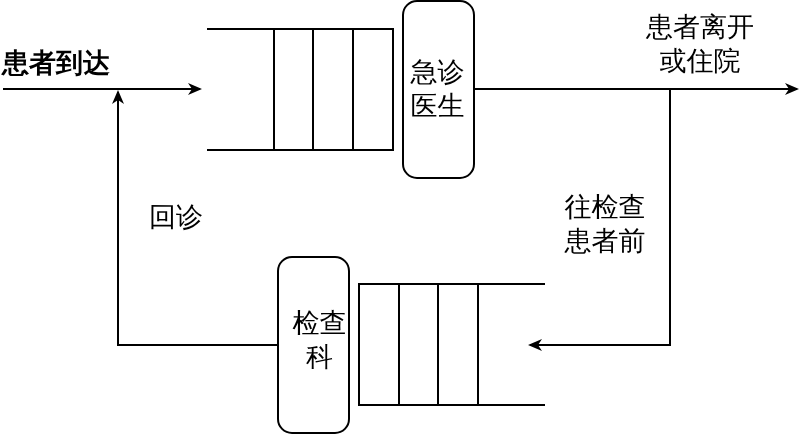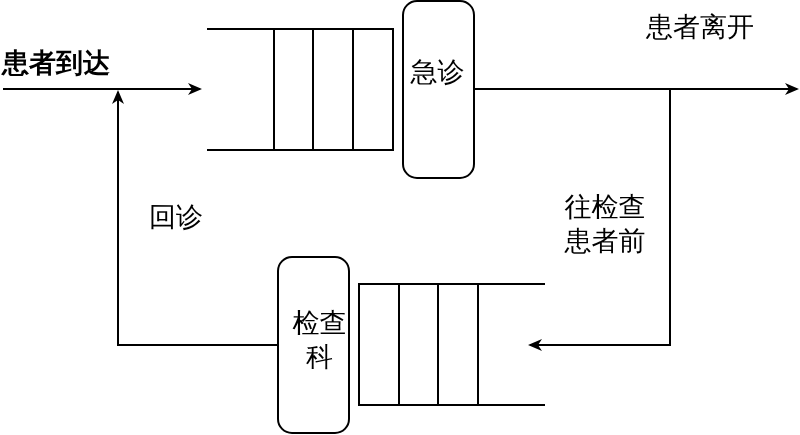--- a/index.html
+++ b/index.html
@@ -54,24 +54,26 @@
 
   <rect class="ln" x="278" y="257" width="71" height="176" rx="14" ry="14"></rect>
 
   <polyline class="ln" points="278,345 118,345 118,92" marker-end="url(#ah)"></polyline>
 </svg>
 
 <div class="lbl" style="left:2px; top:46px;font-weight:bold;">患者到达</div>
 
 <div class="lbl" style="left:403px; top:55px; width:69px;">
   <div>急诊</div>
+  <div>医生</div>
 </div>
 
 <div class="lbl" style="left:630px; top:10px; width:140px;">
   <div>患者离开</div>
+  <div>或住院</div>
 </div>
 
 <div class="lbl" style="left:555px; top:190px; width:100px;">
   <div>往检查</div>
   <div>患者前</div>
 </div>
 
 <div class="lbl" style="left:144px; top:200px; width:64px;">
   <div>回诊</div>
 </div>

